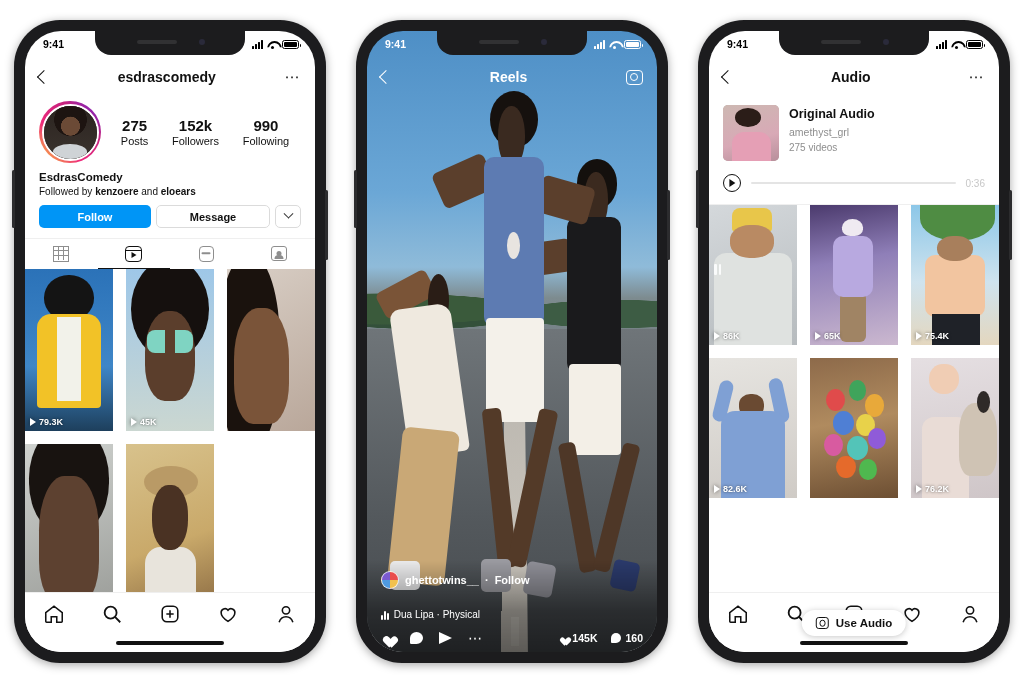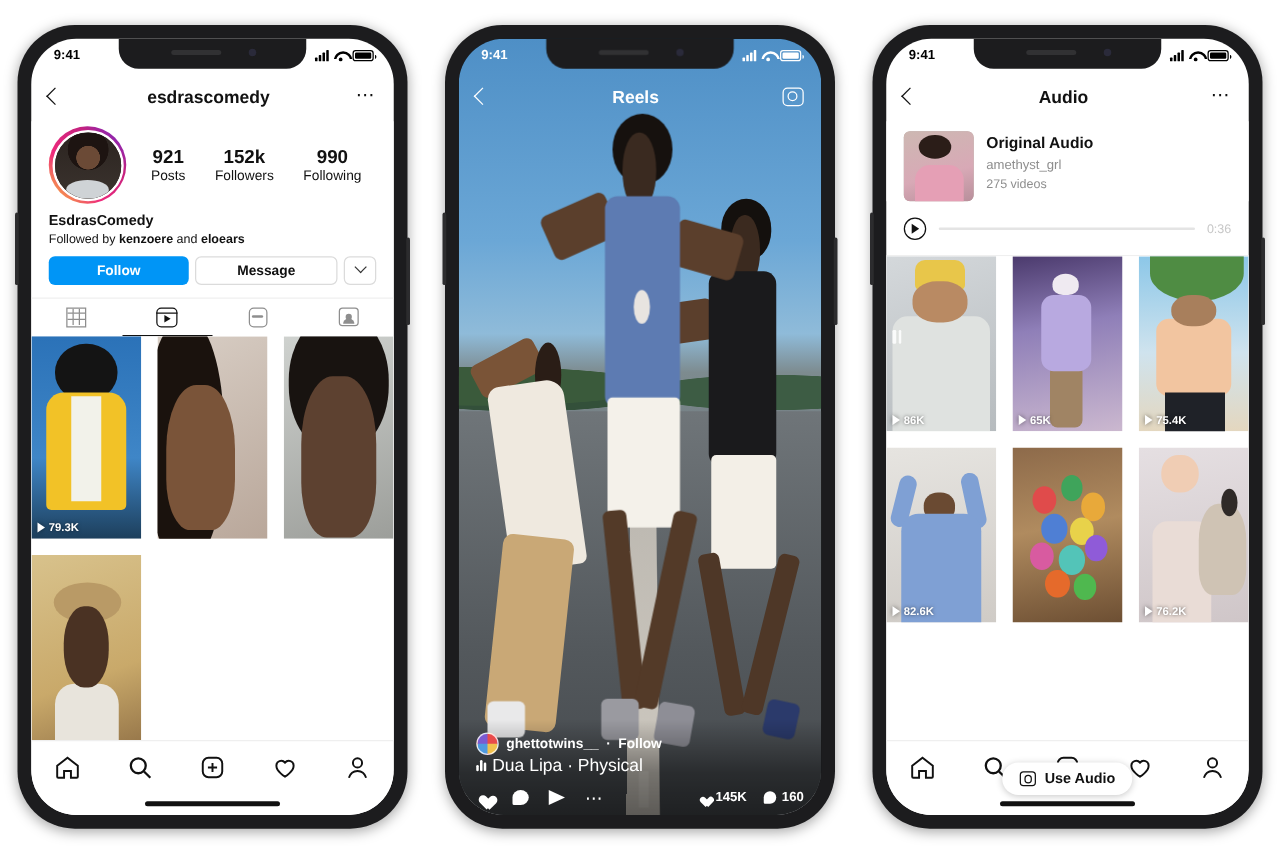--- a/index.html
+++ b/index.html
@@ -275,21 +275,21 @@
   .reel-overlay {
     position:absolute; left:0; right:0; bottom:0; z-index: 20;
     padding: 10px 14px 8px;
     background: linear-gradient(180deg, rgba(0,0,0,0) 0%, rgba(0,0,0,.42) 55%, rgba(0,0,0,.55) 100%);
     color:#fff;
   }
   .reel-user { display:flex; align-items:center; gap:6px; font-size:11px; font-weight:bold; }
   .reel-av { width:18px;height:18px;border-radius:50%;
     background: conic-gradient(#e94b4b 0 25%, #f2c14e 0 50%, #4f9ae0 0 75%, #7b5ad1 0);
     border:1px solid rgba(255,255,255,.8);}
-  .reel-audio { display:flex; align-items:center; gap:5px; margin-top:0; font-size:14px; }
+  .reel-audio { display:flex; align-items:center; gap:5px; margin-top:20px; font-size:10px; }
   .music-ic { display:flex; align-items:flex-end; gap:1.5px; height:10px;}
   .music-ic i{display:block;width:1.6px;background:#fff;border-radius:1px;}
   .music-ic i:nth-child(1){height:5px}.music-ic i:nth-child(2){height:9px}.music-ic i:nth-child(3){height:7px}
   .reel-actions { display:flex; align-items:center; justify-content:space-between; margin-top:12px; }
   .act-left { display:flex; align-items:center; gap:16px; }
   .act-right { display:flex; align-items:center; gap:14px; font-size:10.5px; font-weight:bold;}
   .act-right span{display:flex;align-items:center;gap:4px;}
   .heart-s { width:13px;height:12px;position:relative;}
   .heart-s::before,.heart-s::after{content:"";position:absolute;top:0;width:6.6px;height:10.5px;background:#fff;border-radius:6px 6px 0 0;}
   .heart-s::before{left:6.2px;transform:rotate(45deg);transform-origin:0 100%;}
@@ -406,21 +406,21 @@
 
       <div class="body">
         <div class="prof-top">
           <div class="avatar-ring">
             <div class="avatar-in">
                 <div class="face-a"></div>
               </div>
           </div>
           <div class="stats">
             <div class="stat">
-              <div class="num">921</div>
+              <div class="num">275</div>
               <div class="lbl">Posts</div>
             </div>
             <div class="stat">
               <div class="num">152k</div>
               <div class="lbl">Followers</div>
             </div>
             <div class="stat">
               <div class="num">990</div>
               <div class="lbl">Following</div>
             </div>
@@ -469,20 +469,29 @@
           <div class="cell">
             <div class="ph ph-2">
                 <div class="ov-b"></div>
               </div>
             <div class="views">
                 <span class="play-tri"></span>
                 <span>79.3K</span>
               </div>
           </div>
           <div class="cell">
+            <div class="ph ph-3">
+                <div class="ov-c"></div>
+              </div>
+            <div class="views">
+                <span class="play-tri"></span>
+                <span>45K</span>
+              </div>
+          </div>
+          <div class="cell">
               <div class="ph ph-4"></div>
             </div>
           <div class="cell">
               <div class="ph ph-5"></div>
             </div>
           <div class="cell">
               <div class="ph ph-6">
                 <div class="ov-d"></div>
               </div>
             </div>

